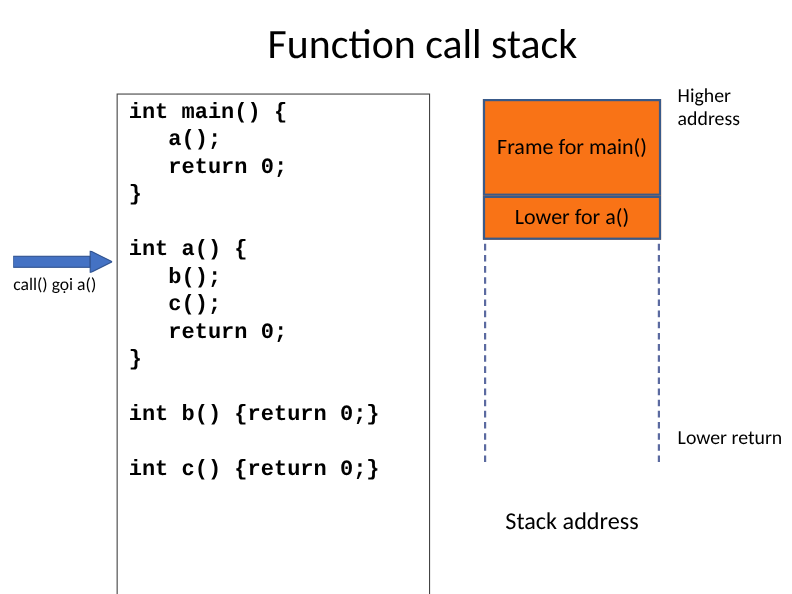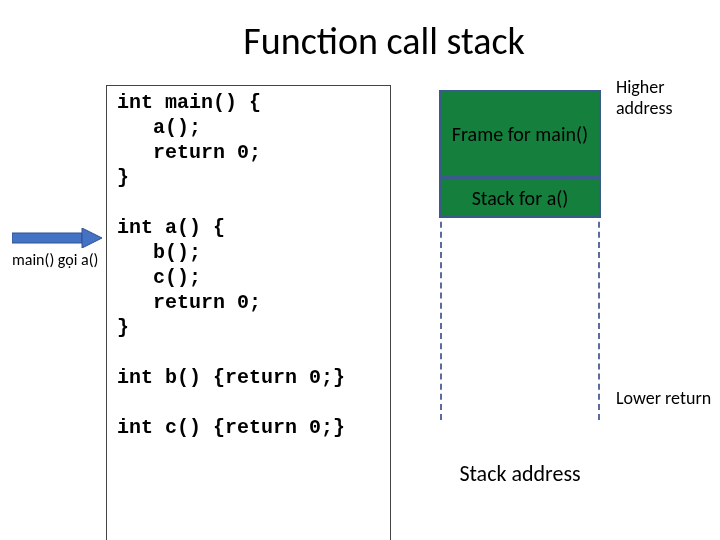--- a/index.html
+++ b/index.html
@@ -49,21 +49,21 @@
     height: 100%;
     border-left: 2px dashed #5b6aa0;
   }
   .stack-border-left { left: 0; }
   .stack-border-right { right: 0; }
   .frame {
     position: absolute;
     left: -1px;
     width: 162px;
     border: 2px solid #395a8a;
-    background: #15803d;
+    background: #f97316;
     display: flex;
     align-items: center;
     justify-content: center;
     text-align: center;
     font-size: 20px;
     line-height: 1.15;
   }
   .frame-main { top: 0; height: 88px; }
   .frame-a   { top: 88px; height: 40px; }
   .higher-label, .lower-label {
@@ -111,24 +111,24 @@
 }
 
 int b() {return 0;}
 
 int c() {return 0;}</div>
 
 <div class="stack-area">
   <div class="stack-border-left"></div>
   <div class="stack-border-right"></div>
   <div class="frame frame-main">Frame for main()</div>
-  <div class="frame frame-a">Stack for a()</div>
+  <div class="frame frame-a">Lower for a()</div>
 </div>
 
 <div class="higher-label">Higher address</div>
 <div class="lower-label">Lower return</div>
 <div class="stack-caption">Stack address</div>
 
 <svg class="callout-arrow" width="90" height="20">
   <rect x="0" y="5" width="70" height="10" fill="#4472C4" stroke="#2F528F" stroke-width="1"></rect>
   <polygon points="70,0 90,10 70,20" fill="#4472C4" stroke="#2F528F" stroke-width="1"></polygon>
 </svg>
-<div class="callout-text">main() gọi a()</div>
+<div class="callout-text">call() gọi a()</div>
 
 </body></html>

